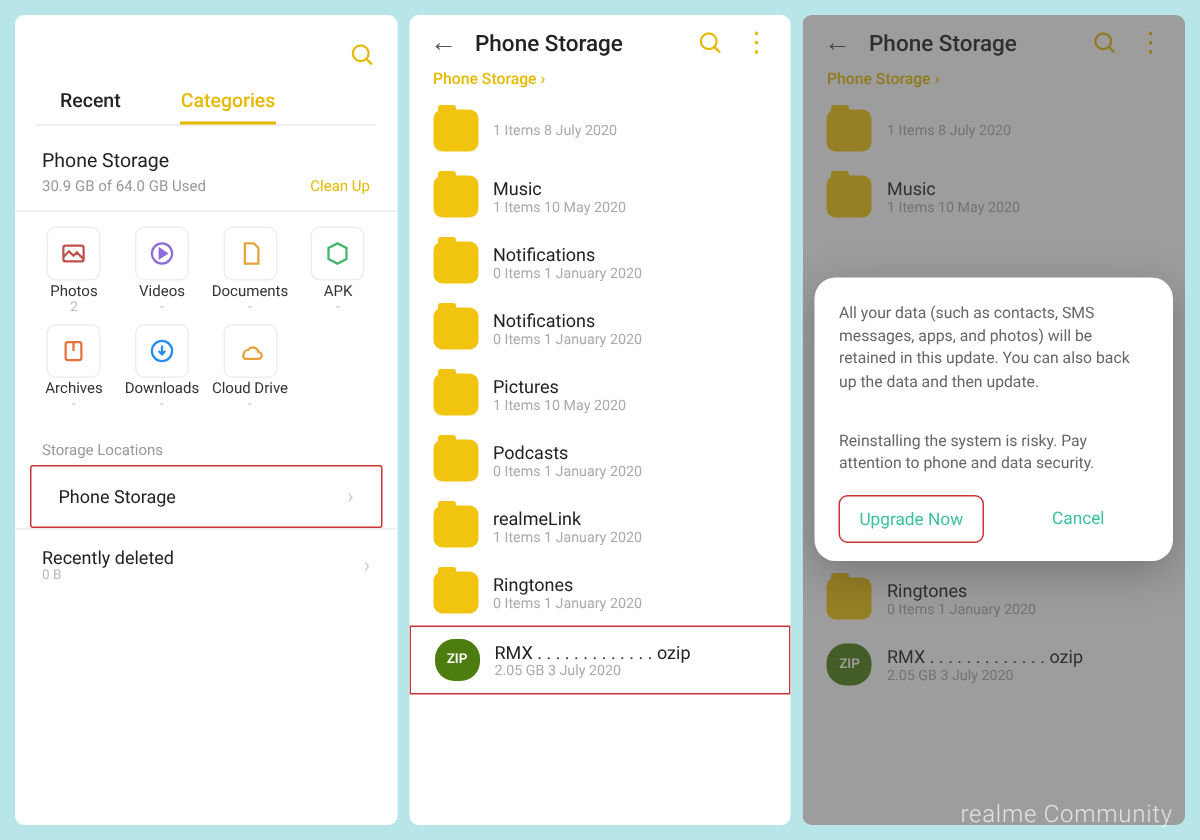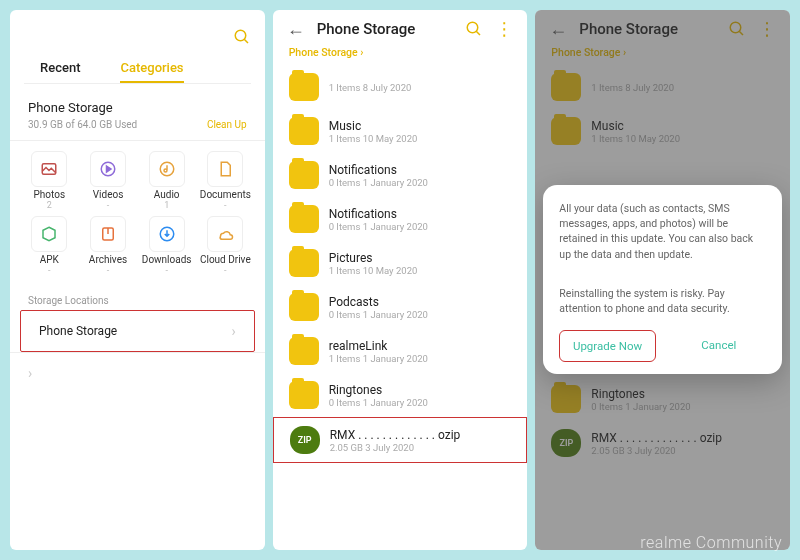--- a/index.html
+++ b/index.html
@@ -114,31 +114,20 @@
             <circle cx="12" cy="12" r="9"></circle>
             <path d="M10 8l6 4-6 4z" fill="#8e6bd8"></path>
           </svg>
         </div>
         <div class="cat-lbl">Videos</div>
         <div class="cat-cnt">-</div>
       </div>
     <div class="cat">
         <div class="cat-ic">
           <svg viewBox="0 0 24 24" fill="none" stroke="#e6a23c" stroke-width="2">
-            <circle cx="12" cy="12" r="9"></circle>
-            <path d="M12 7v6"></path>
-            <circle cx="10" cy="14" r="2"></circle>
-          </svg>
-        </div>
-        <div class="cat-lbl">Audio</div>
-        <div class="cat-cnt">1</div>
-      </div>
-    <div class="cat">
-        <div class="cat-ic">
-          <svg viewBox="0 0 24 24" fill="none" stroke="#e6a23c" stroke-width="2">
             <path d="M7 3h8l4 4v14H7z"></path>
           </svg>
         </div>
         <div class="cat-lbl">Documents</div>
         <div class="cat-cnt">-</div>
       </div>
     <div class="cat">
         <div class="cat-ic">
           <svg viewBox="0 0 24 24" fill="none" stroke="#46b46c" stroke-width="2">
             <path d="M12 3l8 4v10l-8 4-8-4V7z"></path>
@@ -176,20 +165,24 @@
         <div class="cat-lbl">Cloud Drive</div>
         <div class="cat-cnt">-</div>
       </div>
   </div>
   <div class="section-lbl">Storage Locations</div>
   <div class="row hl">
     <span>Phone Storage</span>
       <span class="chev">›</span>
   </div>
   <div class="row">
+    <div>
+      <div>Recently deleted</div>
+      <div class="meta">0 B</div>
+    </div>
     <span class="chev">›</span>
   </div>
 </div>
 
 <div class="screen">
   <div class="hdr">
     <span class="back-arrow">←</span>
     <div class="hdr-title">Phone Storage</div>
     <div class="hdr-actions">
       <svg class="s-icon" viewBox="0 0 24 24" fill="none" stroke="currentColor" stroke-width="2">

